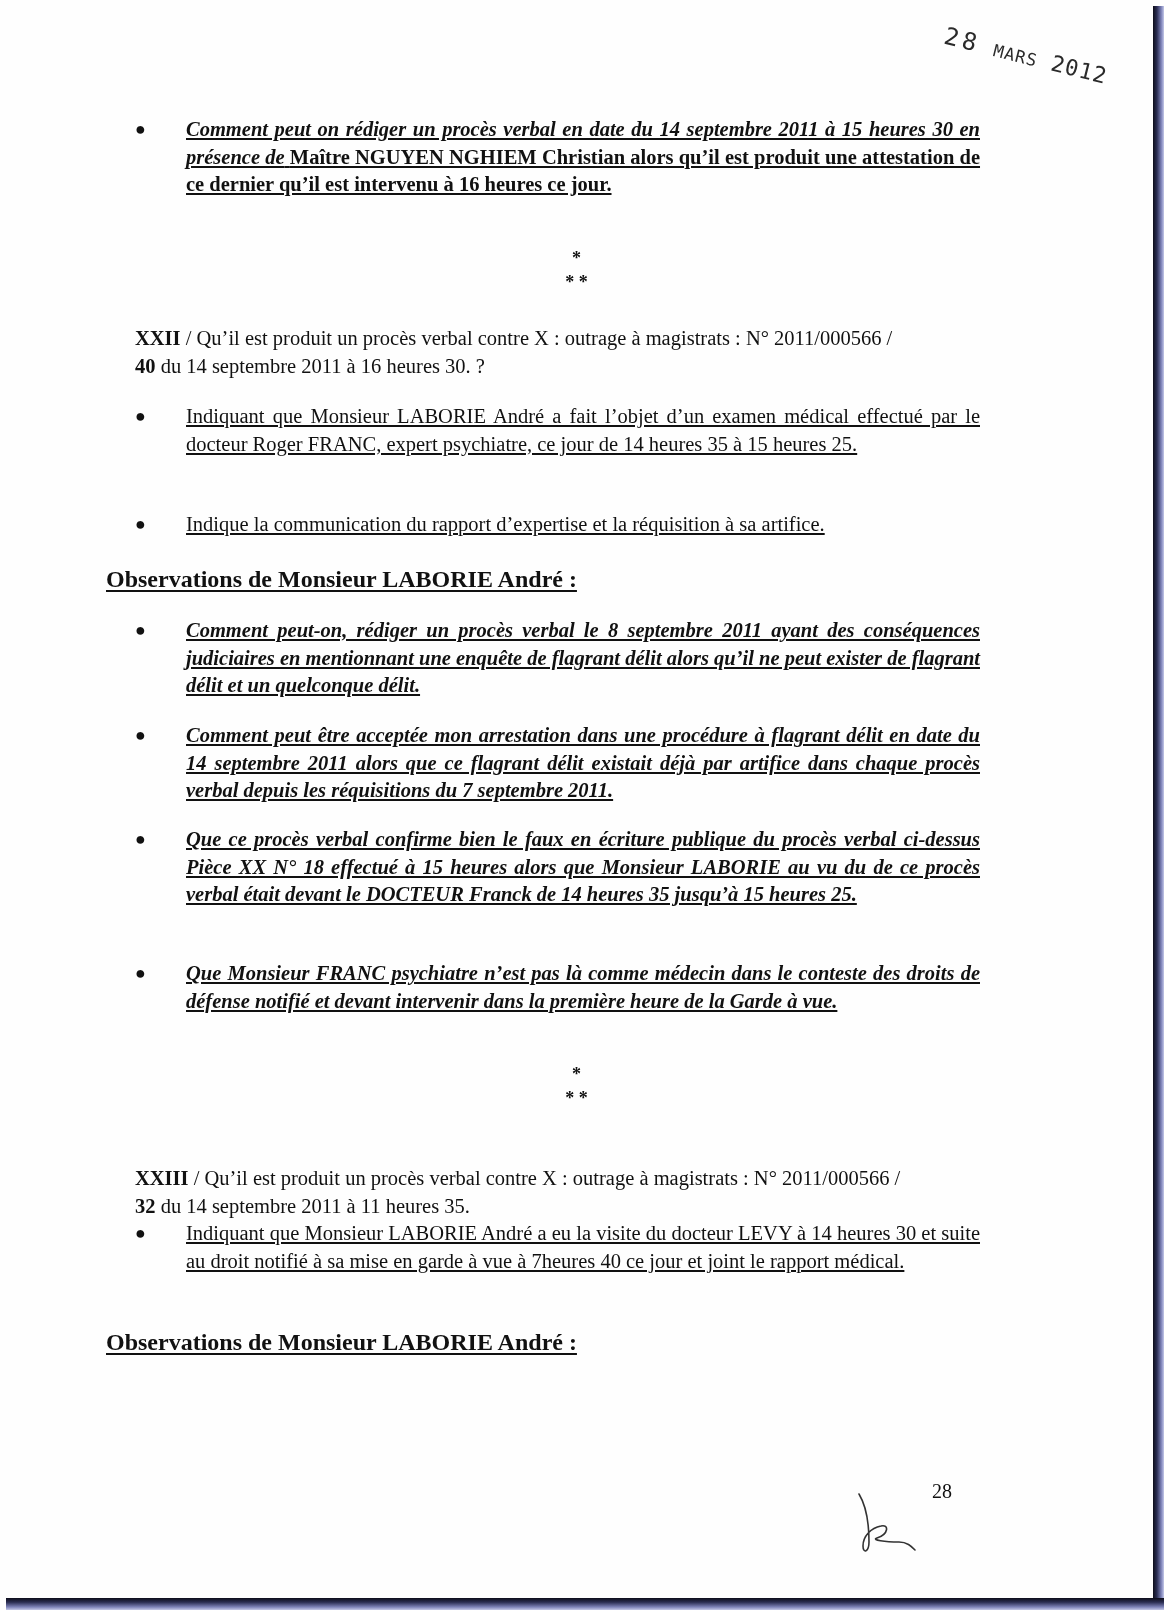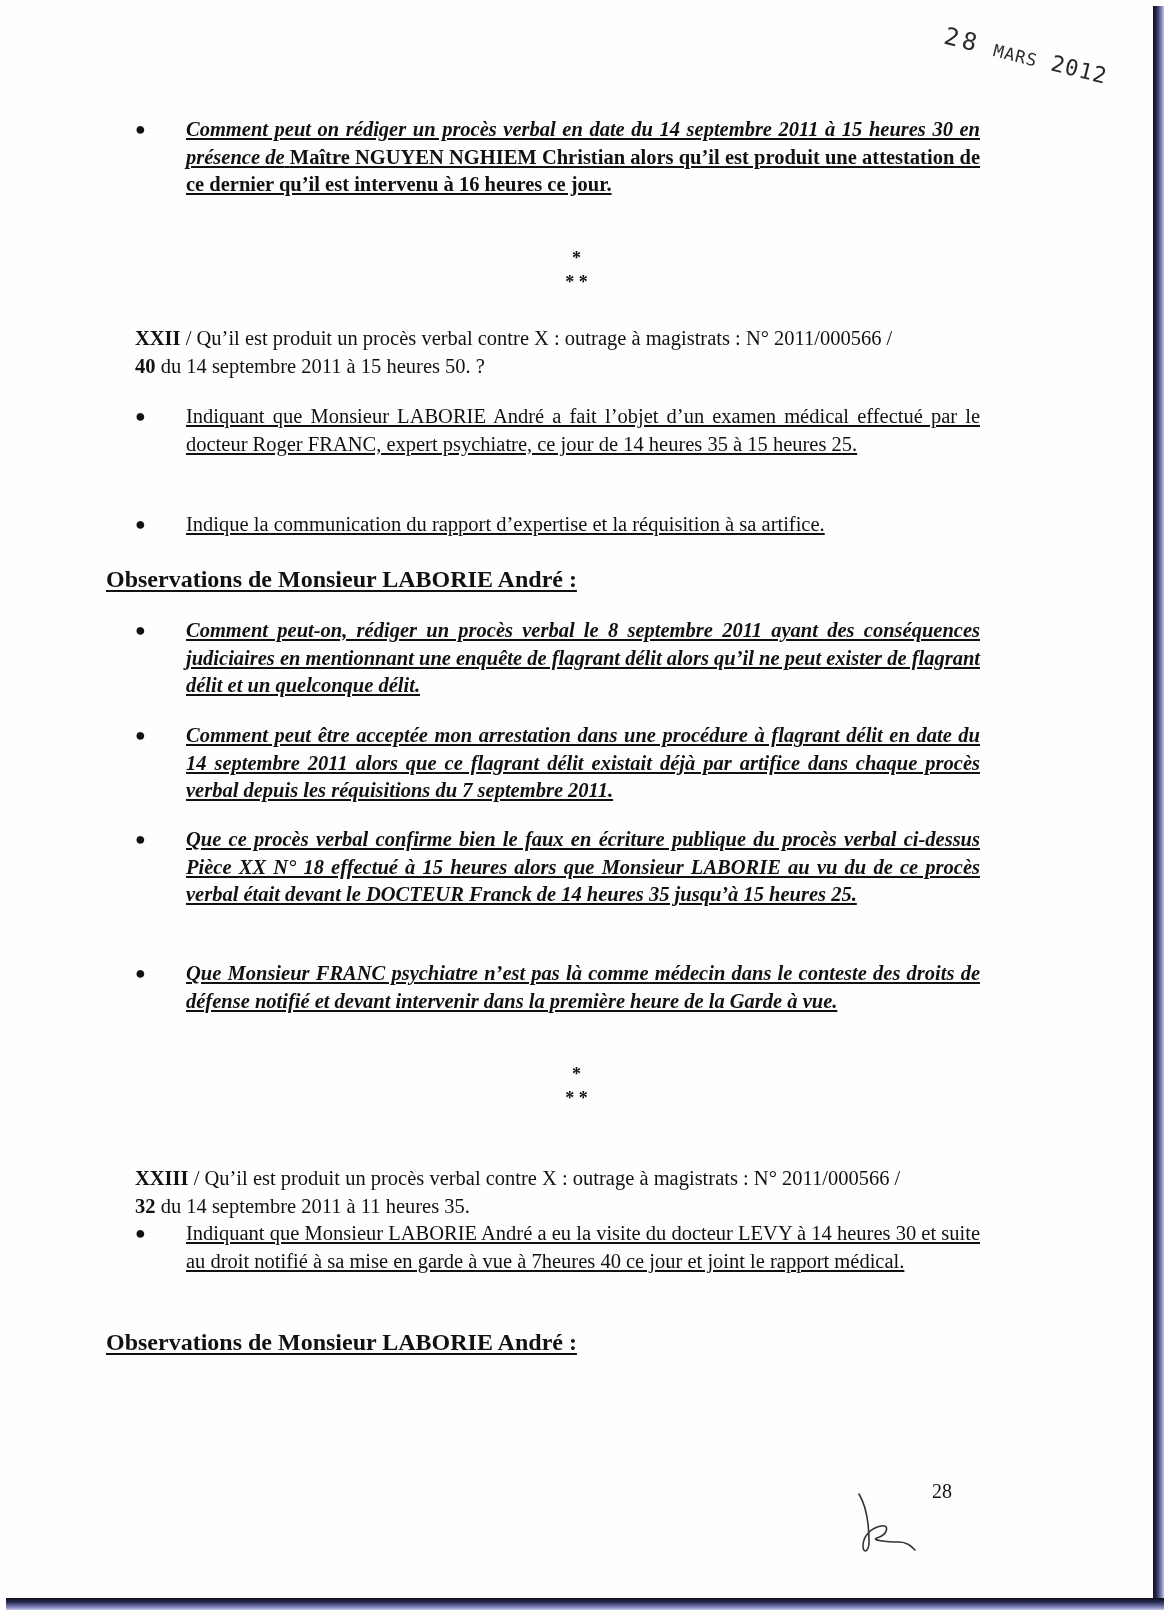--- a/index.html
+++ b/index.html
@@ -75,21 +75,21 @@
     <span class="dot">●</span>
     <span class="txt"><span class="it">Comment peut on rédiger un procès verbal en date du 14 septembre 2011 à 15 heures 30 en présence de</span> <span class="b">Maître NGUYEN NGHIEM Christian alors qu’il est produit une attestation de ce dernier qu’il est intervenu à 16 heures ce jour.</span></span>
   </div>
 
   <div class="stars" style="top:246px;">
     <div>*</div>
     <div>* *</div>
   </div>
 
   <div class="para" style="top:325px;">
-    <span class="b">XXII</span><span> / Qu’il est produit un procès verbal  contre X : outrage à magistrats : N° 2011/000566 / </span><br><span class="b">40</span><span> du 14 septembre 2011 à 15 heures 50. ?</span>
+    <span class="b">XXII</span><span> / Qu’il est produit un procès verbal  contre X : outrage à magistrats : N° 2011/000566 / </span><br><span class="b">40</span><span> du 14 septembre 2011 à 16 heures 30. ?</span>
   </div>
 
   <div class="bl" style="top:403px;">
     <span class="dot">●</span>
     <span class="txt">Indiquant que Monsieur LABORIE André a fait l’objet d’un examen médical effectué par le docteur Roger FRANC, expert psychiatre, ce jour de 14 heures 35 à 15 heures 25.</span>
   </div>
   <div class="bl" style="top:511px;">
     <span class="dot">●</span>
     <span class="txt">Indique la communication du rapport d’expertise et la réquisition à sa artifice.</span>
   </div>

